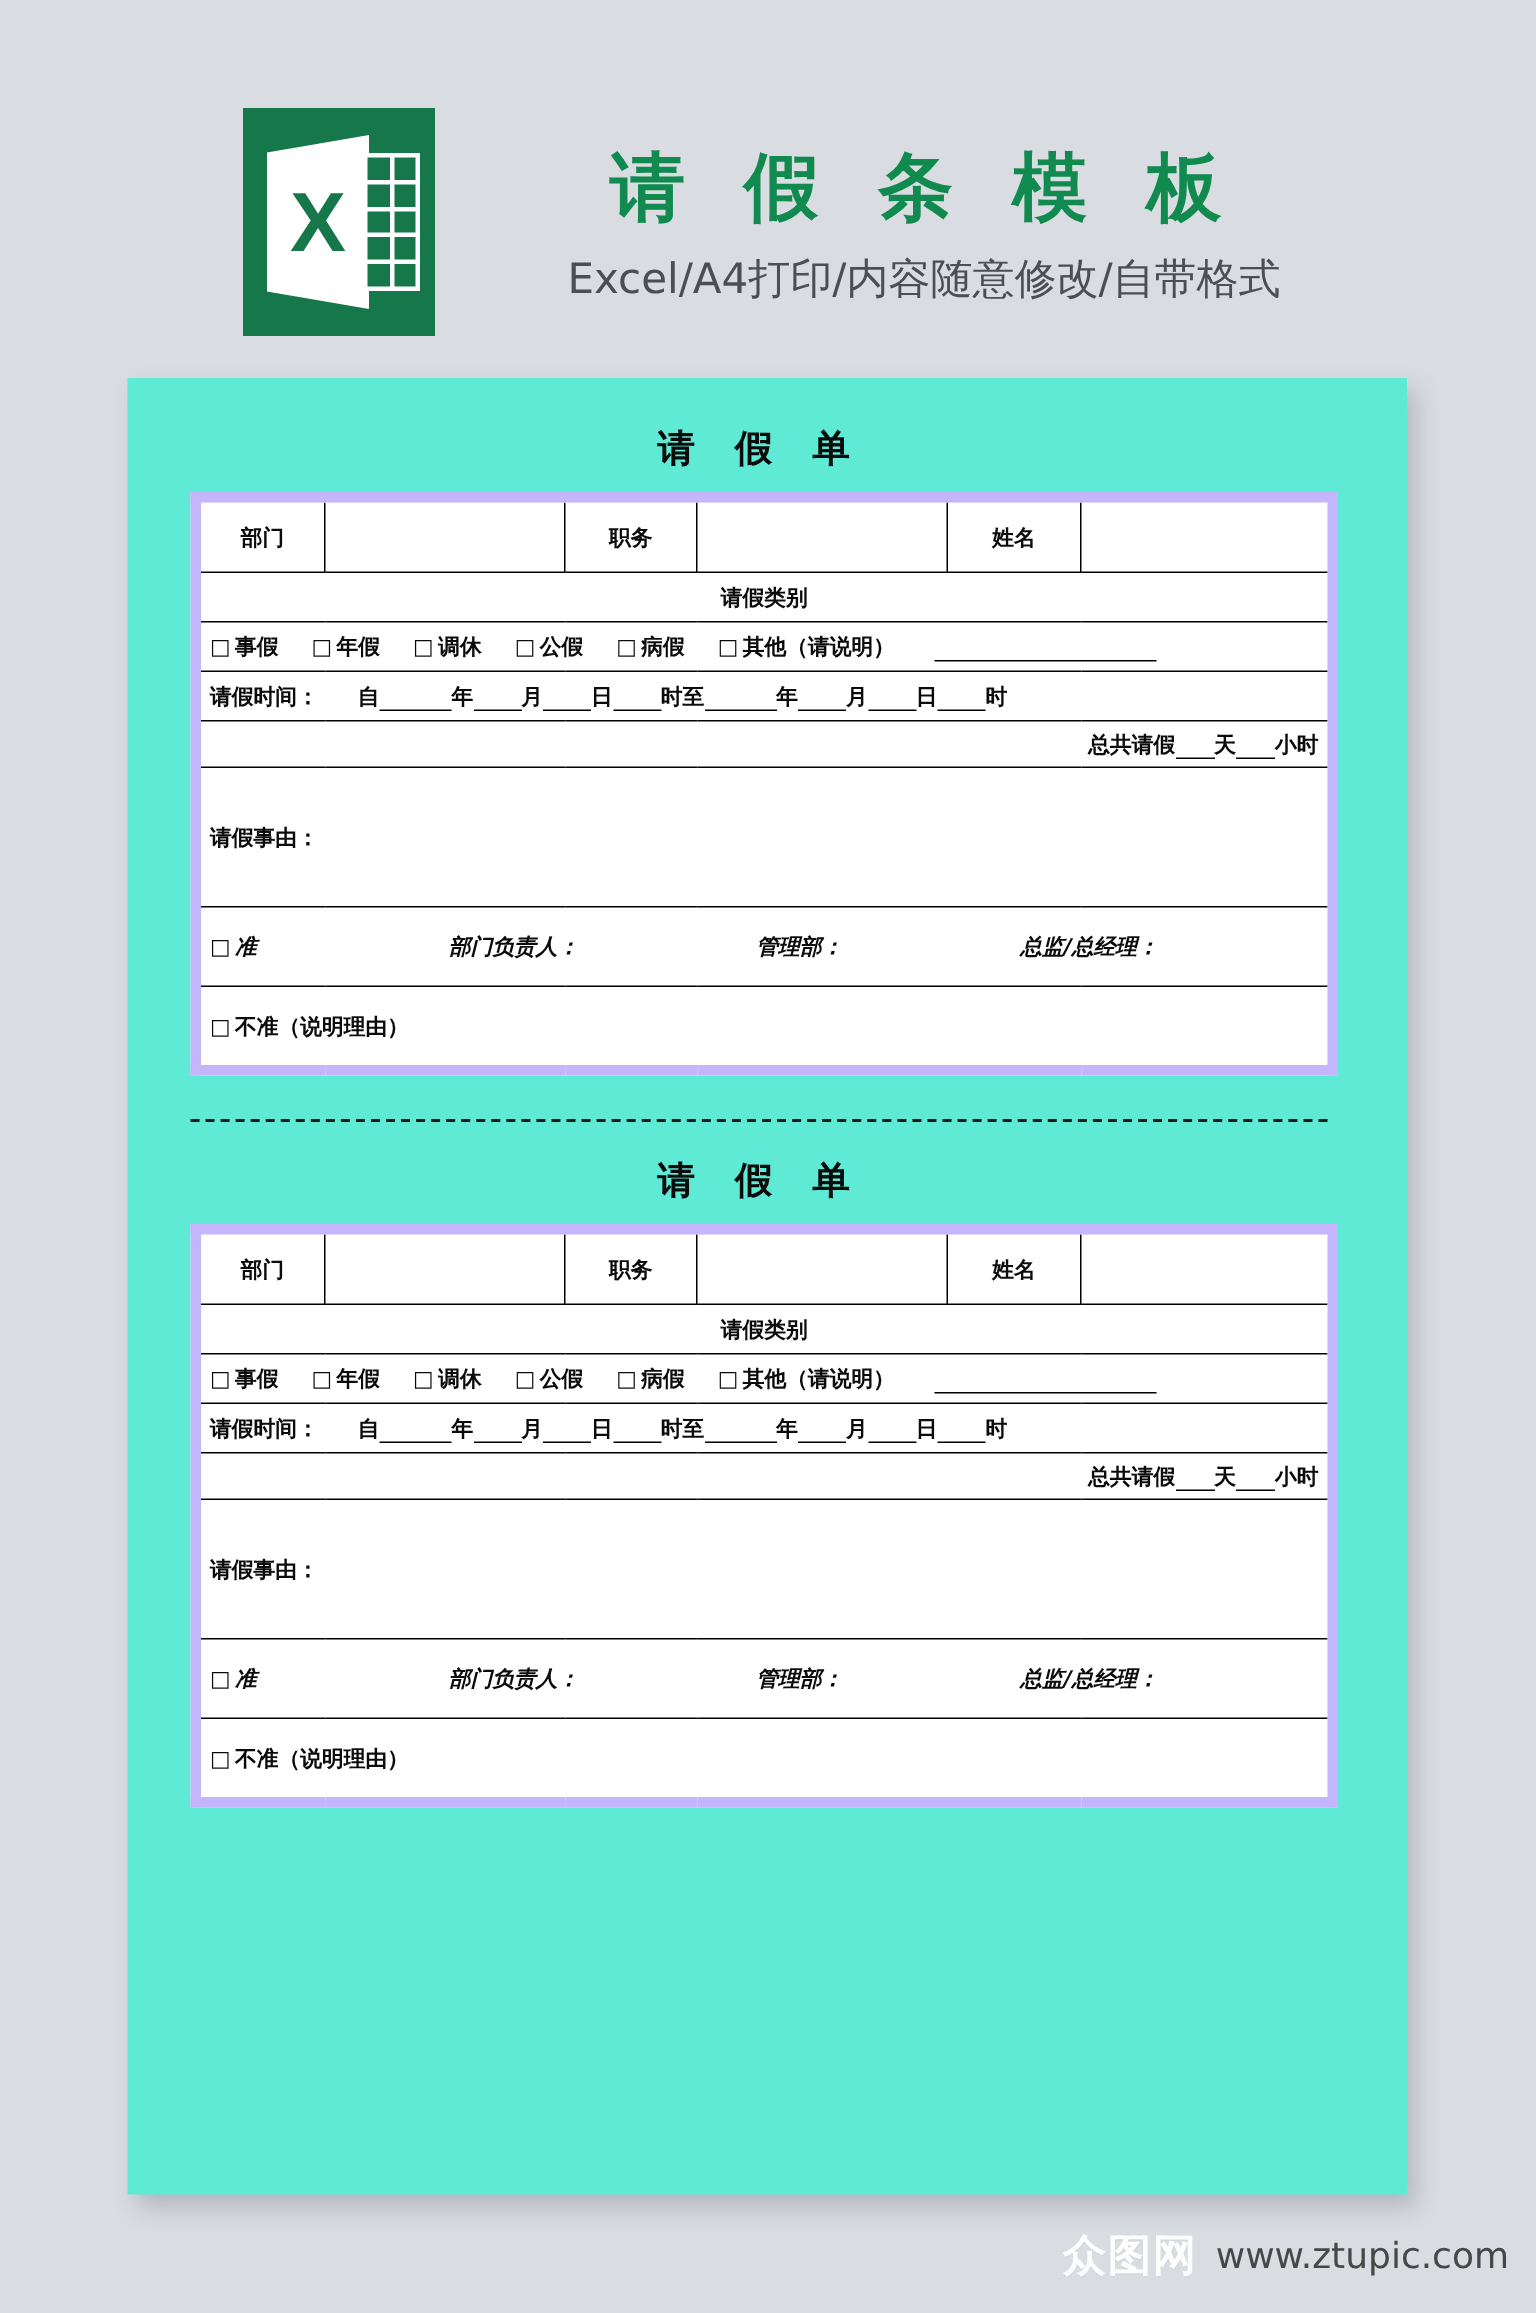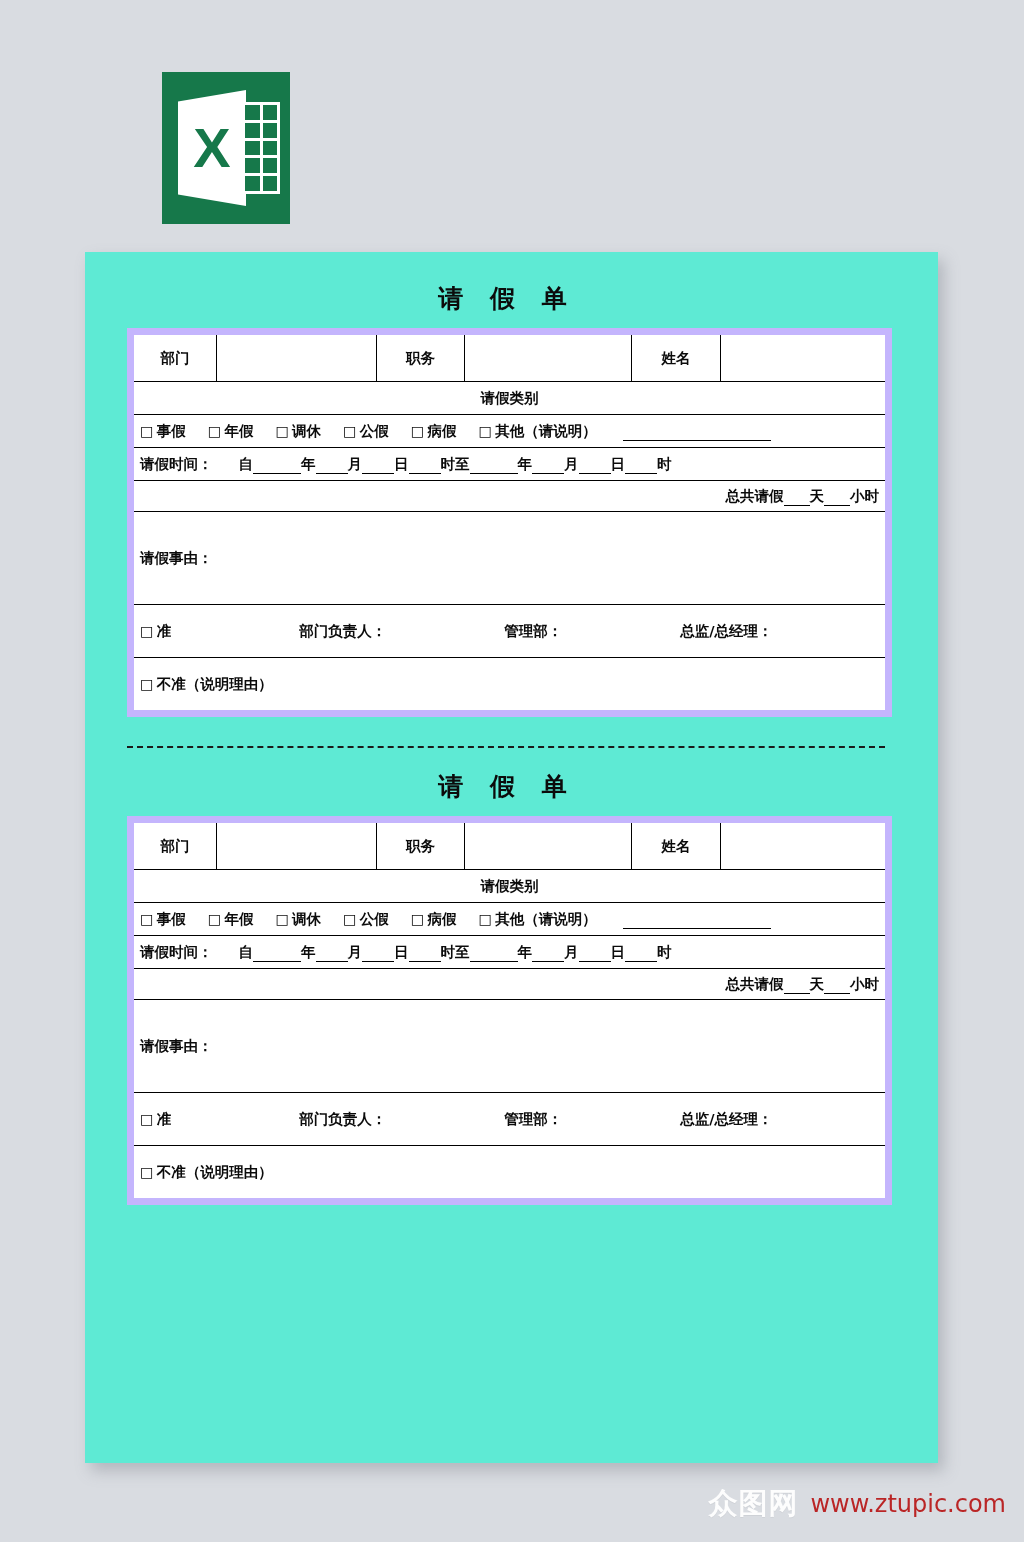--- a/index.html
+++ b/index.html
@@ -168,20 +168,21 @@
     padding-right: 8px;
     border-top: none;
   }
   td.reason-cell {
     height: 92px;
     vertical-align: top;
     padding-top: 6px;
   }
   td.approve-cell {
     height: 52px;
+    font-style: italic;
   }
   td.deny-cell {
     height: 52px;
     vertical-align: top;
     padding-top: 14px;
   }
 
   .cb {
     display: inline-block;
     margin-right: 3px;
@@ -233,21 +234,21 @@
     font-size: 29px;
     font-weight: bold;
     color: #ffffff;
     letter-spacing: 1px;
     text-shadow: 0 1px 1px rgba(0,0,0,0.06);
     font-family: "DejaVu Sans", "Liberation Sans", sans-serif;
     text-align: right;
   }
   .wm-url {
     font-size: 24px;
-    color: #b91c1c;
+    color: #404040;
     font-family: "DejaVu Sans", "Liberation Sans", sans-serif;
     text-align: center;
   }
 </style>
 </head>
 <body>
 
 <div class="banner">
 
   <div class="excel-logo">
@@ -260,20 +261,24 @@
         <i></i>
       <i></i>
         <i></i>
       <i></i>
         <i></i>
       <i></i>
         <i></i>
     </div>
   </div>
 
+  <div class="title-block">
+    <h1 class="main-title">请 假 条 模 板</h1>
+    <p class="sub-title">Excel/A4打印/内容随意修改/自带格式</p>
+  </div>
 
 </div>
 
 <div class="paper">
 
   <div class="form-wrap first">
     <div class="form-title">请 假 单</div>
 
     <table class="leave-form">
       <colgroup>

